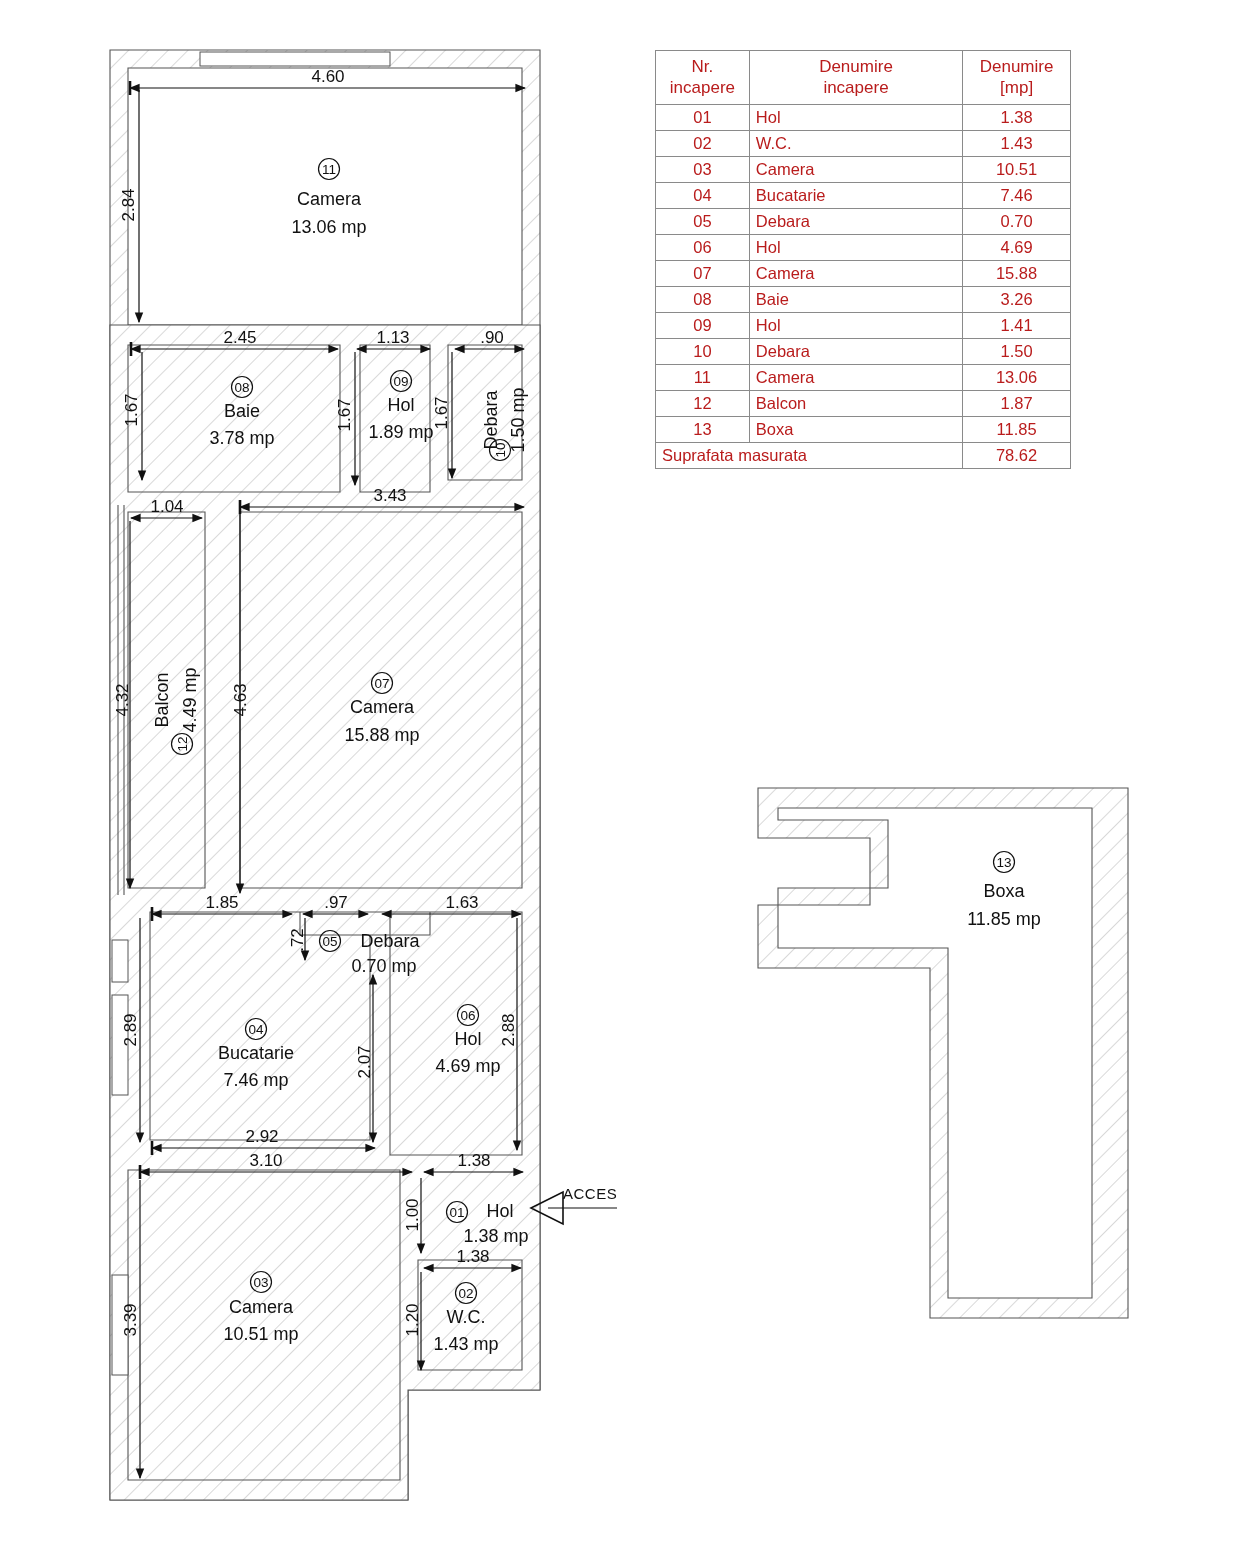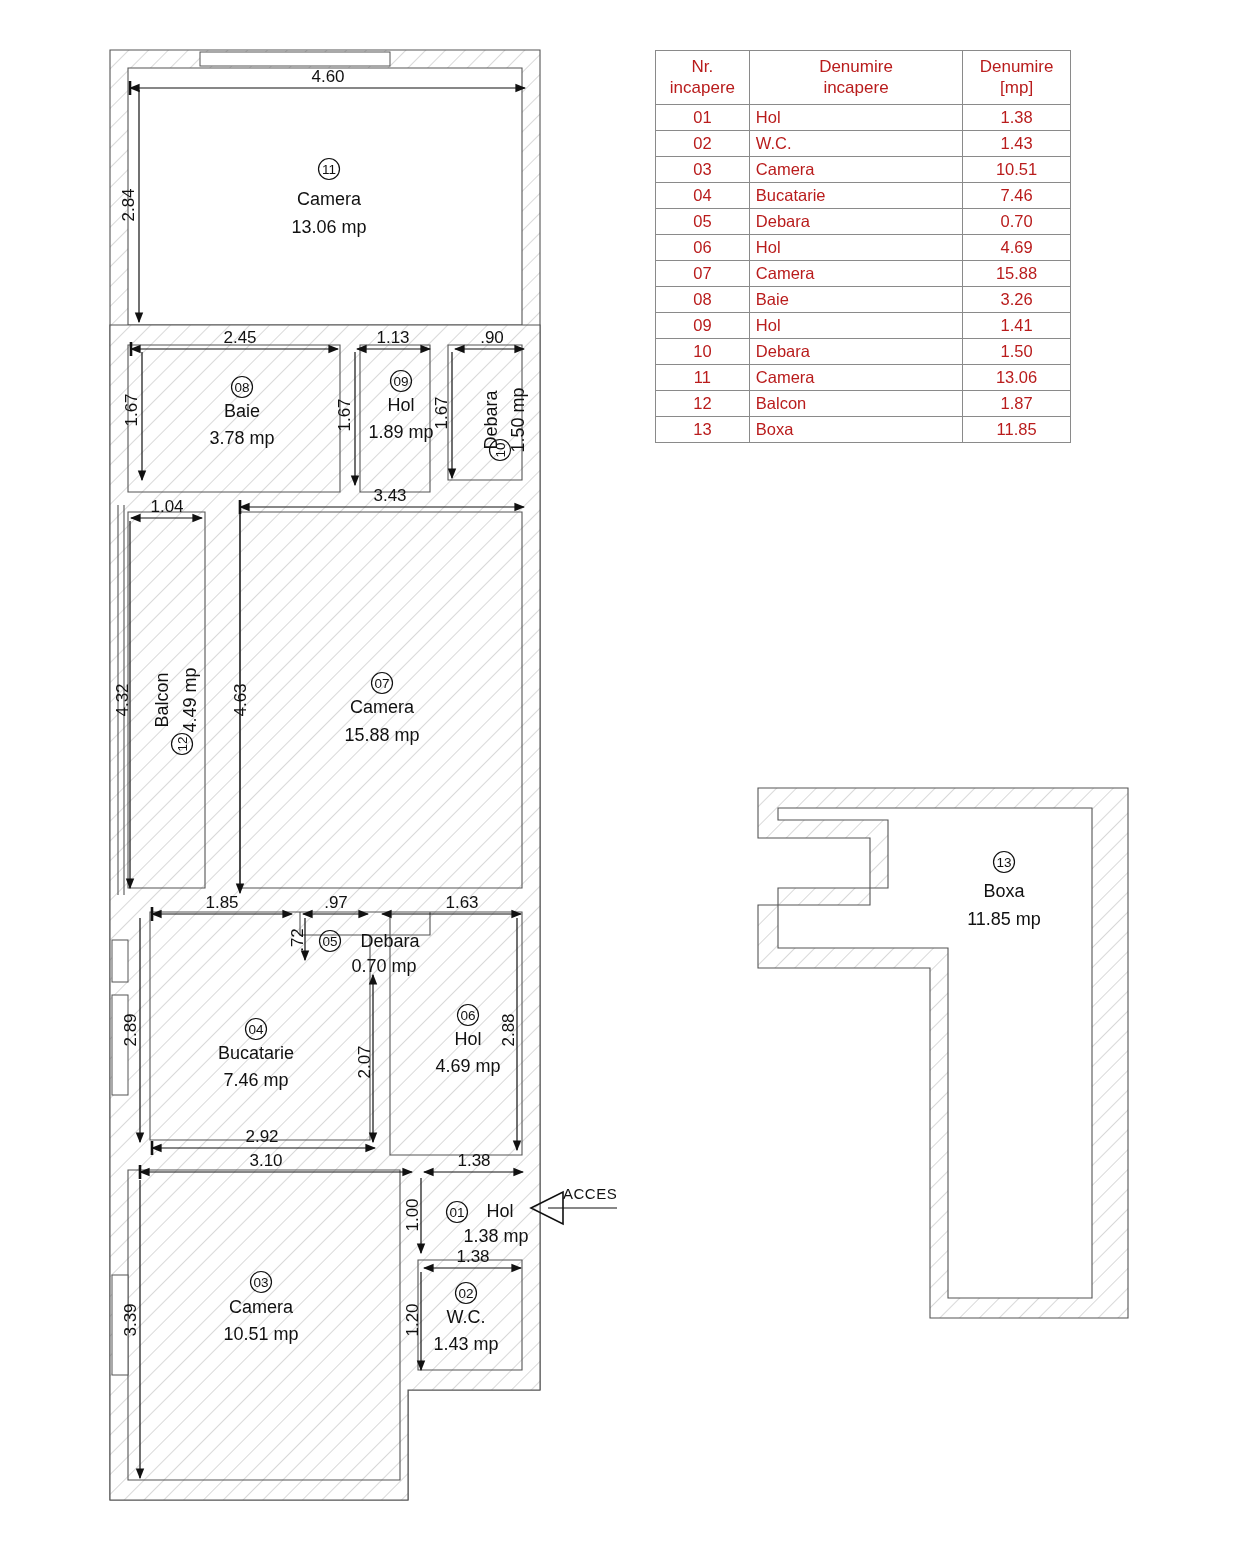--- a/index.html
+++ b/index.html
@@ -387,15 +387,19 @@
         <tr>
           <td class="c-nr">12</td>
           <td class="c-nume">Balcon</td>
           <td class="c-sup">1.87</td>
         </tr>
         <tr>
           <td class="c-nr">13</td>
           <td class="c-nume">Boxa</td>
           <td class="c-sup">11.85</td>
         </tr>
+        <tr>
+          <td class="sum-label" colspan="2">Suprafata masurata</td>
+          <td class="c-sup">78.62</td>
+        </tr>
       </tbody>
   </table>
 </div>
 
 </body></html>

